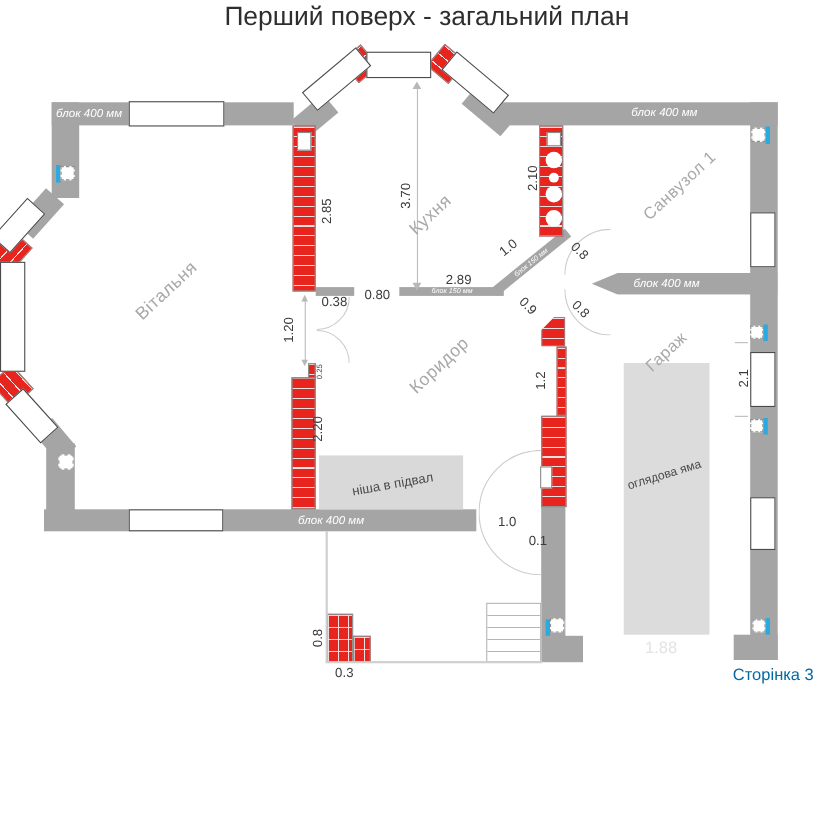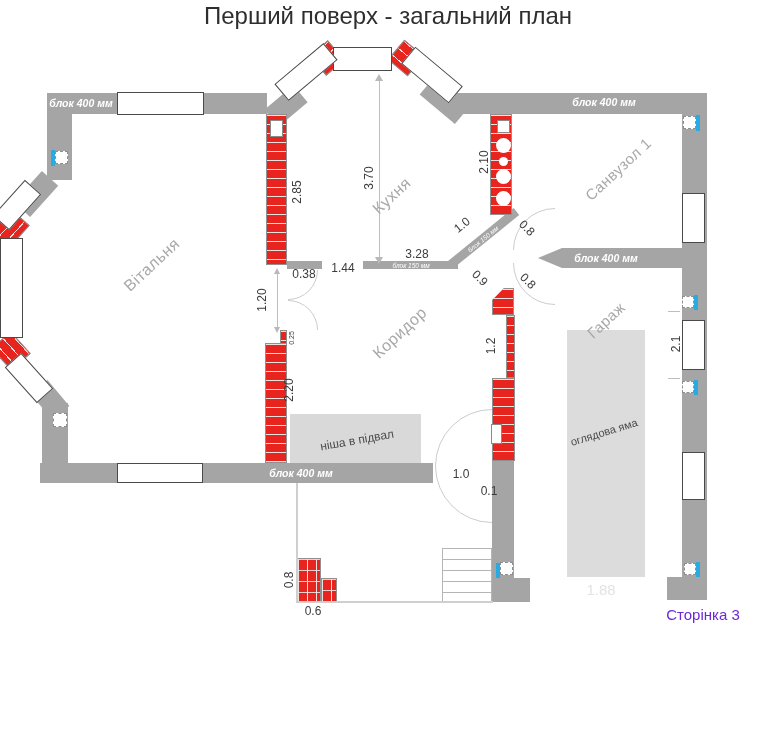--- a/index.html
+++ b/index.html
@@ -20,21 +20,21 @@
   .vent{position:absolute;background:#fff;border:1px solid #8a8a8a;}
   .sq{position:absolute;background:#fff;border:1px dashed #8f8f8f;}
   .blue{position:absolute;background:var(--accent_blue,#29abe2);}
   .circ{position:absolute;background:#fff;border-radius:50%;}
   .arc{position:absolute;border:1px solid var(--arc_line,#cccccc);border-radius:50%;}
   .lbl{position:absolute;white-space:nowrap;color:var(--dim_text,#3c3c3c);font-size:12px;
        transform:translate(-50%,-50%);}
   .r90{transform:translate(-50%,-50%) rotate(-90deg);}
   .room{position:absolute;white-space:nowrap;color:var(--room_text,#a8a8a8);font-size:16px;
         transform:translate(-50%,-50%) rotate(-43deg);letter-spacing:.5px;}
-  .wtxt{position:absolute;white-space:nowrap;color:#fff;font-style:italic;font-weight:bold;
+  .wtxt{position:absolute;white-space:nowrap;color:#fff;font-style:italic;font-weight:normal;
         font-size:10.5px;transform:translate(-50%,-50%);}
   .wtxt.tiny{font-size:6.5px;font-weight:normal;}
   .title{font-size:24px;color:var(--title_text,#2e2e2e);}
   .line{position:absolute;background:#bdbdbd;}
   .ahu{position:absolute;width:0;height:0;border-left:4px solid transparent;border-right:4px solid transparent;border-bottom:7px solid #b8b8b8;}
   .ahd{position:absolute;width:0;height:0;border-left:4px solid transparent;border-right:4px solid transparent;border-top:7px solid #b8b8b8;}
   .stairs{position:absolute;background:#fff;border:1px solid #b5b5b5;
           background-image:repeating-linear-gradient(180deg, transparent 0 10px, #b5b5b5 10px 11px);}
   .fill{position:absolute;}
 </style>
@@ -143,32 +143,32 @@
   <div class="room" style="left:392px;top:196px;">Кухня</div>
   <div class="room" style="left:618px;top:169px;font-size:15px;">Санвузол 1</div>
   <div class="room" style="left:400px;top:333px;">Коридор</div>
   <div class="room" style="left:606px;top:320px;font-size:15px;">Гараж</div>
   <div class="lbl" style="left:357px;top:440px;color:#4a4a4a;transform:translate(-50%,-50%) rotate(-10deg);">ніша в підвал</div>
   <div class="lbl" style="left:604px;top:432px;color:#4a4a4a;font-size:11px;transform:translate(-50%,-50%) rotate(-17deg);">оглядова яма</div>
 
   <div class="lbl r90" style="left:369px;top:178px;">3.70</div>
   <div class="lbl r90" style="left:297px;top:192px;">2.85</div>
   <div class="lbl r90" style="left:484px;top:162px;">2.10</div>
-  <div class="lbl" style="left:417px;top:254px;">3.28</div>
+  <div class="lbl" style="left:417px;top:254px;">2.89</div>
   <div class="lbl" style="left:462px;top:225px;transform:translate(-50%,-50%) rotate(-39deg);">1.0</div>
   <div class="lbl" style="left:527px;top:228px;transform:translate(-50%,-50%) rotate(45deg);">0.8</div>
   <div class="lbl" style="left:528px;top:281px;transform:translate(-50%,-50%) rotate(45deg);">0.8</div>
   <div class="lbl" style="left:480px;top:278px;transform:translate(-50%,-50%) rotate(45deg);">0.9</div>
   <div class="lbl" style="left:304px;top:274px;">0.38</div>
-  <div class="lbl" style="left:343px;top:268px;">1.44</div>
+  <div class="lbl" style="left:343px;top:268px;">0.80</div>
   <div class="lbl r90" style="left:262px;top:300px;">1.20</div>
   <div class="lbl r90" style="left:291px;top:338px;font-size:7px;">0.25</div>
   <div class="lbl r90" style="left:289px;top:390px;">2.20</div>
   <div class="lbl r90" style="left:491px;top:346px;">1.2</div>
   <div class="lbl r90" style="left:676px;top:344px;">2.1</div>
   <div class="lbl" style="left:461px;top:474px;">1.0</div>
   <div class="lbl" style="left:489px;top:491px;">0.1</div>
   <div class="lbl r90" style="left:289px;top:580px;">0.8</div>
-  <div class="lbl" style="left:313px;top:611px;">0.6</div>
+  <div class="lbl" style="left:313px;top:611px;">0.3</div>
   <div class="lbl" style="left:601px;top:589px;font-size:15px;color:var(--faint_text,#e3e3e3);">1.88</div>
 
-  <div class="lbl" style="left:703px;top:614px;font-size:15px;color:#6d28d9;">Сторінка 3</div>
+  <div class="lbl" style="left:703px;top:614px;font-size:15px;color:#0369a1;">Сторінка 3</div>
 </div>
 
 </body></html>

